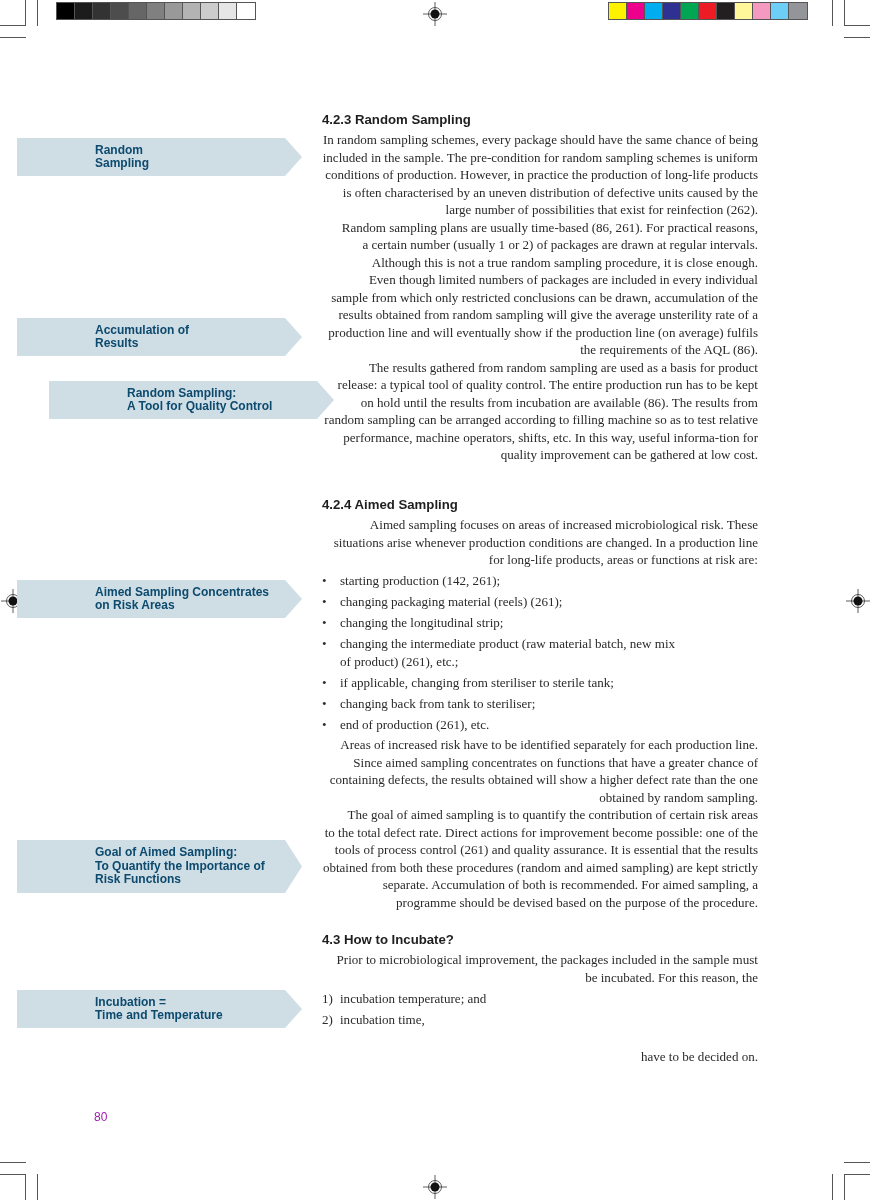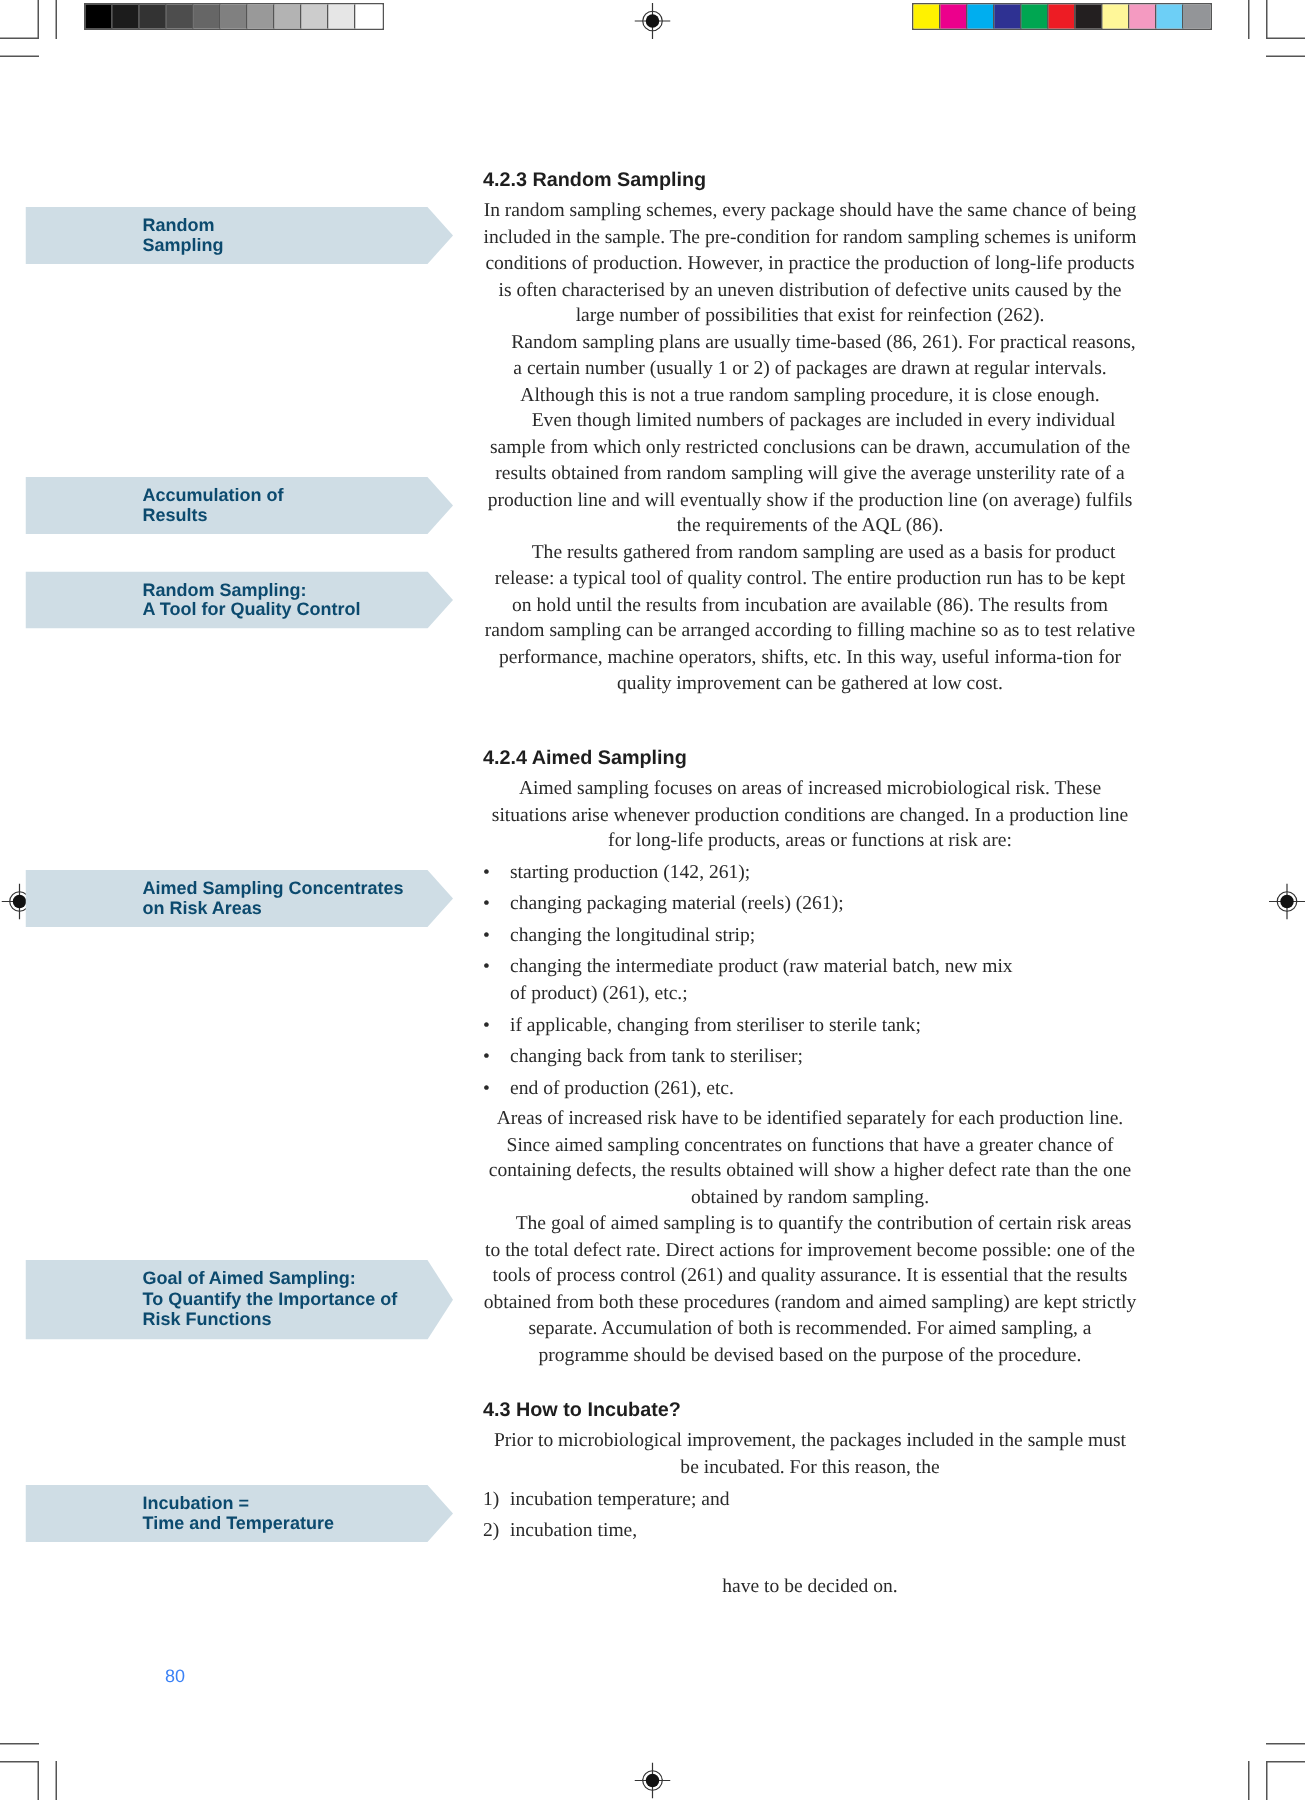--- a/index.html
+++ b/index.html
@@ -13,27 +13,27 @@
   .reg { position: absolute; width: 24px; height: 24px; }
 
   
   .callout { position: absolute; left: 17px; width: 285px; }
   .callout svg { position: absolute; left: 0; top: 0; }
   .callout .ctext { position: absolute; left: 78px; font-family: "Liberation Sans", sans-serif; font-weight: bold; font-size: 12px; line-height: 13.5px; color: #0c4a6e; }
 
   
   .col { position: absolute; left: 322px; width: 436px; font-size: 13.05px; line-height: 17.5px; }
   .col h2 { font-family: "Liberation Sans", sans-serif; font-weight: bold; font-size: 13.2px; margin: 0 0 2px 0; line-height: 18px; color: #1e1e1e; }
-  .col p { margin: 0; text-align: center; }
+  .col p { margin: 0; text-align: right; }
   .col p.indent { text-indent: 18px; }
   .col ul, .col ol { list-style: none; margin: 0; padding: 0; }
   .col li { position: relative; padding-left: 18px; margin-top: 3.5px; }
   .col li .mark { position: absolute; left: 0; }
 
-  .pagenum { position: absolute; left: 110px; top: 1110px; font-family: "Liberation Sans", sans-serif; font-size: 12px; color: #3b82f6; }
+  .pagenum { position: absolute; left: 94px; top: 1110px; font-family: "Liberation Sans", sans-serif; font-size: 12px; color: #a21caf; }
 </style>
 </head>
 <body>
 
 <div>
   <div class="cropline" style="left:0;top:25px;width:26px;height:1px;"></div>
   <div class="cropline" style="left:25px;top:0;width:1px;height:26px;"></div>
   <div class="cropline" style="left:0;top:37px;width:26px;height:1px;"></div>
   <div class="cropline" style="left:37px;top:0;width:1px;height:26px;"></div>
 </div>
@@ -119,21 +119,21 @@
   </div>
 <div class="callout" style="top: 318px; height: 38px;">
     <svg width="285" height="38">
       <polygon points="0,0 268,0 285,19 268,38 0,38" fill="#cfdde5"></polygon>
     </svg>
     <div class="ctext" style="top: 5.5px;">
       <div>Accumulation of</div>
       <div>Results</div>
     </div>
   </div>
-<div class="callout" style="top: 381px; height: 38px;">
+<div class="callout" style="top: 381px; height: 38px; margin-left: 32px;">
     <svg width="285" height="38">
       <polygon points="0,0 268,0 285,19 268,38 0,38" fill="#cfdde5"></polygon>
     </svg>
     <div class="ctext" style="top: 5.5px;">
       <div>Random Sampling:</div>
       <div>A Tool for Quality Control</div>
     </div>
   </div>
 <div class="callout" style="top: 580px; height: 38px; padding-left: 20px;">
     <svg width="285" height="38">

